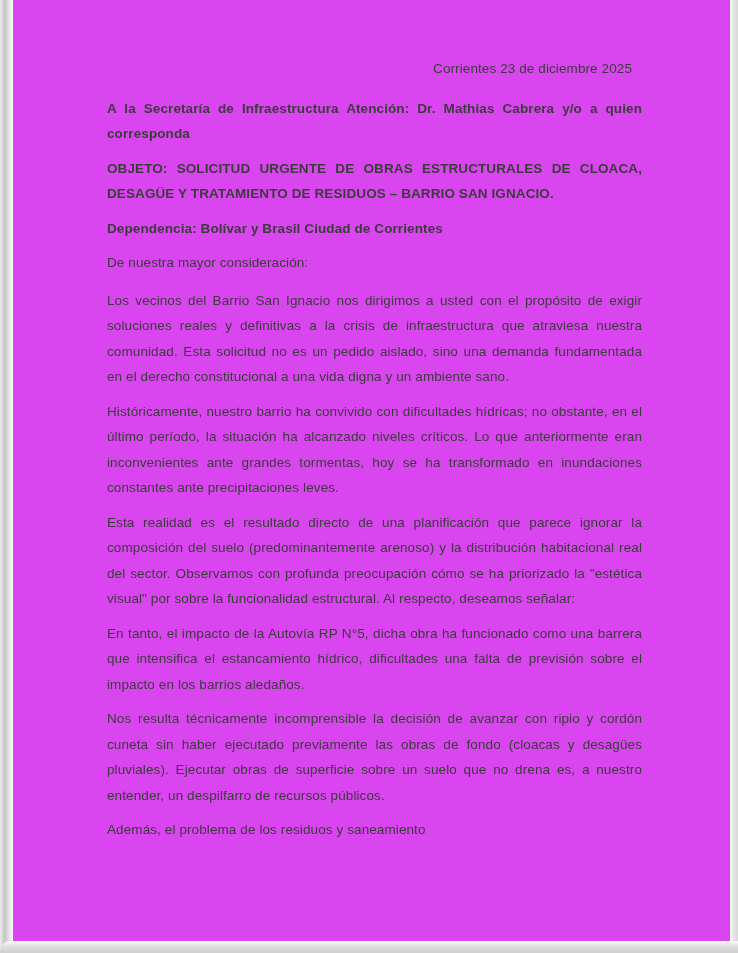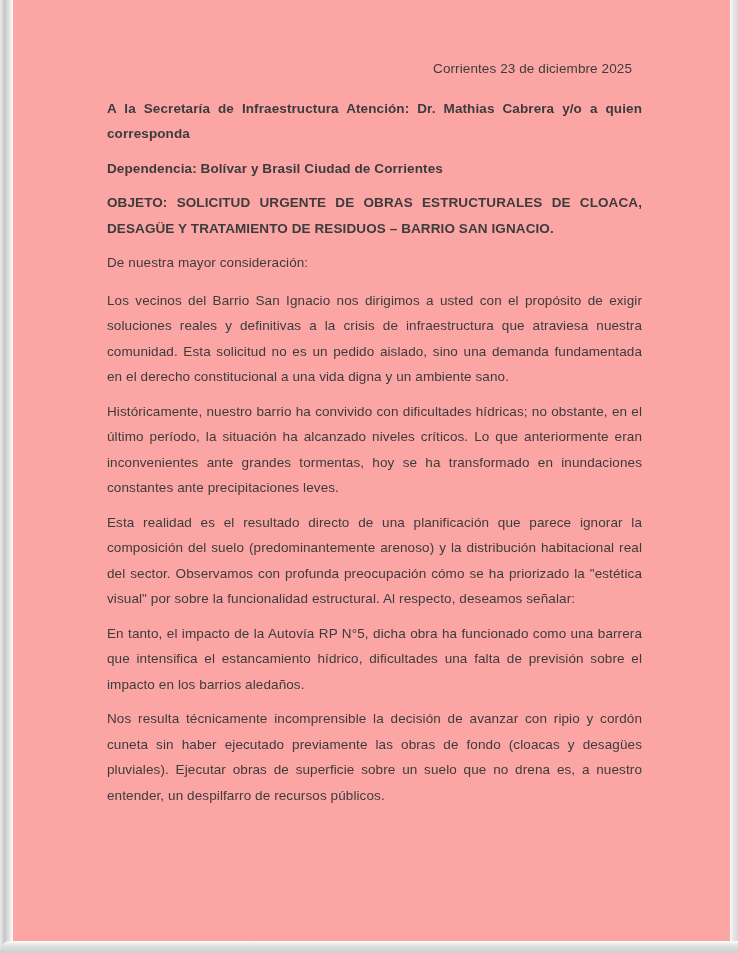--- a/index.html
+++ b/index.html
@@ -4,21 +4,21 @@
 <style>
   html, body {
     margin: 0;
     padding: 0;
     background: #ffffff;
   }
   .photo {
     position: relative;
     width: 738px;
     height: 953px;
-    background: #fca5a5;
+    background: #d946ef;
     overflow: hidden;
     font-family: "Liberation Sans", "DejaVu Sans", sans-serif;
     color: #3c3c3c;
   }
   
   .edge { position: absolute; pointer-events: none; }
   .edge-left {
     left: 0; top: 0; bottom: 0; width: 13px;
     background: linear-gradient(to right, #ececec 0%, #c7c7c7 35%, #e2e2e2 70%, #fdfdfd 100%);
   }
@@ -56,22 +56,23 @@
 <body>
 
 <div class="photo">
   <div class="edge edge-left"></div>
   <div class="edge edge-right"></div>
   <div class="edge edge-bottom"></div>
 
   <div class="content">
     <p class="date">Corrientes 23 de diciembre 2025</p>
     <p class="bold">A la Secretaría de Infraestructura Atención: Dr. Mathias Cabrera y/o a quien corresponda</p>
+    <p class="bold">OBJETO: SOLICITUD URGENTE DE OBRAS ESTRUCTURALES DE CLOACA, DESAGÜE Y TRATAMIENTO DE RESIDUOS – BARRIO SAN IGNACIO.</p>
     <p class="bold">Dependencia: Bolívar y Brasil Ciudad de Corrientes</p>
-    <p class="bold">OBJETO: SOLICITUD URGENTE DE OBRAS ESTRUCTURALES DE CLOACA, DESAGÜE Y TRATAMIENTO DE RESIDUOS – BARRIO SAN IGNACIO.</p>
     <p class="salutation">De nuestra mayor consideración:</p>
     <p class="para">Los vecinos del Barrio San Ignacio nos dirigimos a usted con el propósito de exigir soluciones reales y definitivas a la crisis de infraestructura que atraviesa nuestra comunidad. Esta solicitud no es un pedido aislado, sino una demanda fundamentada en el derecho constitucional a una vida digna y un ambiente sano.</p>
     <p class="para">Históricamente, nuestro barrio ha convivido con dificultades hídricas; no obstante, en el último período, la situación ha alcanzado niveles críticos. Lo que anteriormente eran inconvenientes ante grandes tormentas, hoy se ha transformado en inundaciones constantes ante precipitaciones leves.</p>
     <p class="para">Esta realidad es el resultado directo de una planificación que parece ignorar la composición del suelo (predominantemente arenoso) y la distribución habitacional real del sector. Observamos con profunda preocupación cómo se ha priorizado la "estética visual" por sobre la funcionalidad estructural. Al respecto, deseamos señalar:</p>
     <p class="para">En tanto, el impacto de la Autovía RP N°5, dicha obra ha funcionado como una barrera que intensifica el estancamiento hídrico, dificultades una falta de previsión sobre el impacto en los barrios aledaños.</p>
     <p class="para">Nos resulta técnicamente incomprensible la decisión de avanzar con ripio y cordón cuneta sin haber ejecutado previamente las obras de fondo (cloacas y desagües pluviales). Ejecutar obras de superficie sobre un suelo que no drena es, a nuestro entender, un despilfarro de recursos públicos.</p>
+    <p class="para">Además, el problema de los residuos y saneamiento</p>
   </div>
 </div>
 
 </body></html>

